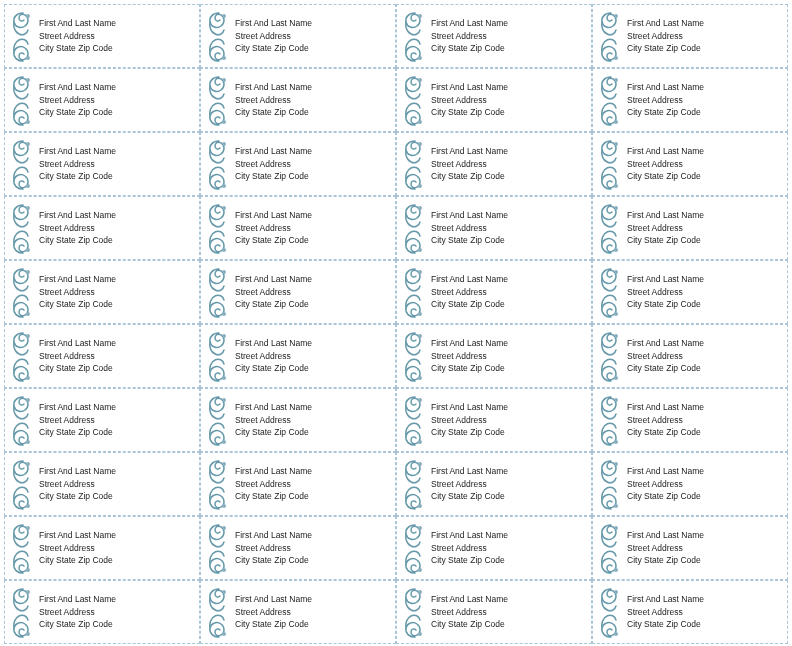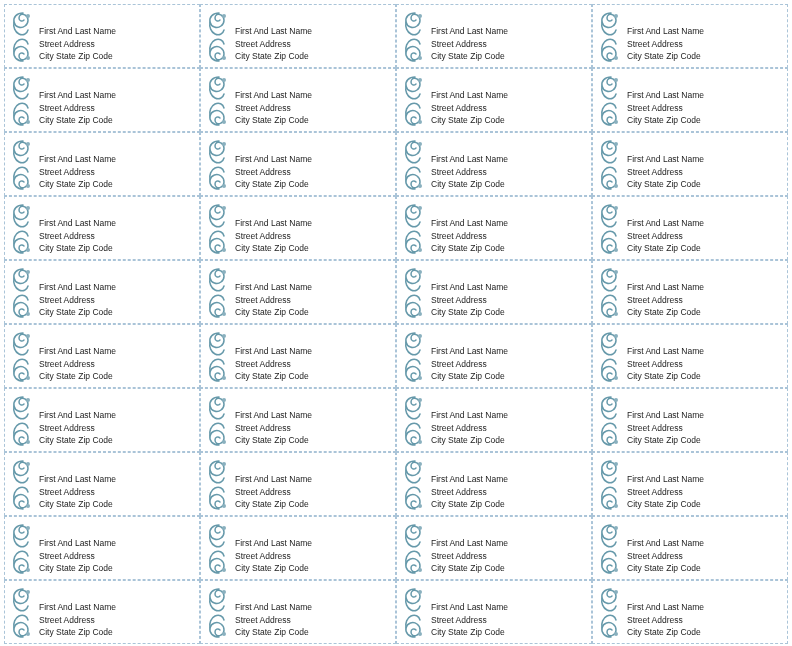--- a/index.html
+++ b/index.html
@@ -20,21 +20,21 @@
       display: grid;
       grid-template-columns: repeat(4, 1fr);
       gap: 0;
       width: 100%;
     }
 
     .label-cell {
       border: 1px dashed #aac4d8;
       padding: 4px 8px 4px 2px;
       display: flex;
-      align-items: flex-end;
+      align-items: center;
       min-height: 64px;
     }
 
     .label-icon {
       width: 32px;
       min-width: 32px;
       display: flex;
       flex-direction: column;
       align-items: center;
       padding-top: 2px;

